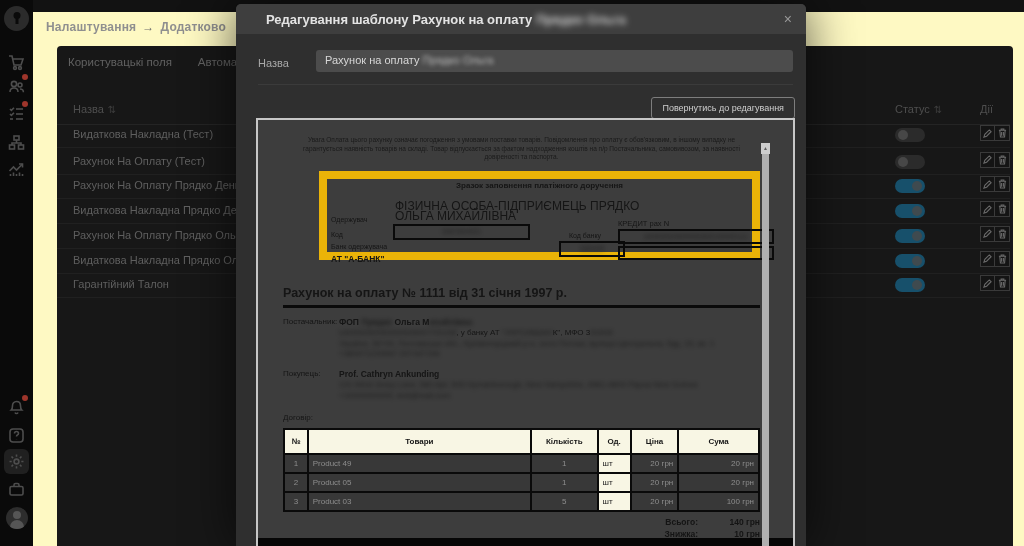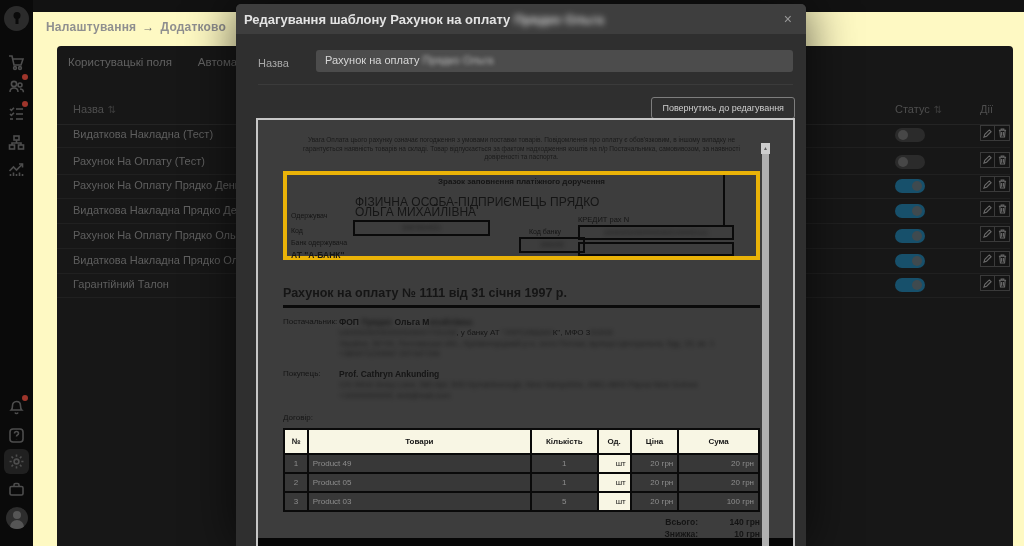--- a/index.html
+++ b/index.html
@@ -39,21 +39,21 @@
   .toggle .knob { position:absolute; top:2px; width:10px; height:10px; border-radius:50%; background:#474747; left:3px; }
   .toggle.on { background:#17506b; }
   .toggle.on .knob { left:17px; background:#3f4a4f; }
   .rowactions { position:absolute; left:947px; top:2px; display:flex; }
   .abtn { width:15px; height:16px; border:1px solid #3a3a3a; background:#141414; display:flex; align-items:center; justify-content:center; cursor:pointer; }
   .abtn + .abtn { border-left:none; }
   .abtn svg { stroke:#6a6a6a; fill:none; stroke-width:1.2; }
 
   
   .modal { position:absolute; left:236px; top:4px; width:570px; height:542px; background:#2f2f2f; border-radius:5px 5px 0 0; box-shadow:0 0 50px rgba(0,0,0,.65); z-index:10; overflow:hidden; }
-  .modal-header { height:30px; background:#3e3e3e; display:flex; align-items:center; padding:0 14px 0 8px; }
+  .modal-header { height:30px; background:#3e3e3e; display:flex; align-items:center; padding:0 14px 0 30px; }
   .modal-title { font-size:13px; font-weight:bold; color:#e3e3e3; white-space:nowrap; }
   .modal-close { margin-left:auto; color:#9a9a9a; font-size:14px; cursor:pointer; line-height:1; }
   .blurred { filter:blur(3px); opacity:.85; }
   .blur2 { filter:blur(2px); opacity:.8; }
 
   .name-row { position:absolute; left:22px; top:43px; right:13px; }
   .name-label { position:absolute; left:0; top:10px; font-size:11px; color:#a8a8a8; }
   .name-input { position:absolute; left:58px; top:3px; right:0; height:22px; background:#4c4c4c; border-radius:3px; border:none; color:#d8d8d8; font-size:11px; padding:4px 9px; white-space:nowrap; overflow:hidden; }
   .mdivider { position:absolute; left:22px; right:13px; top:80px; height:1px; background:#3b3b3b; }
 
@@ -62,21 +62,21 @@
   .field-select svg { margin-left:auto; stroke:#8c8c8c; fill:none; stroke-width:1.5; }
   .back-btn { position:absolute; right:11px; top:93px; height:22px; border:1px solid #7d7d7d; border-radius:3px; background:transparent; color:#cfcfcf; font-size:9px; padding:0 10px; cursor:pointer; font-family:inherit; }
 
   
   .preview { position:absolute; left:20px; top:114px; width:539px; height:430px; border:2px solid #c7c7c7; background:#3d3d3d; overflow:hidden; }
   .pv-scroll { position:absolute; right:24px; top:23px; bottom:0; width:7px; background:#b0b0b0; z-index:5; }
   .pv-up { position:absolute; right:23px; top:23px; width:9px; height:11px; background:#cecece; color:#5d5d5d; font-size:5px; text-align:center; line-height:11px; z-index:6; cursor:pointer; }
   .doc { position:absolute; left:25px; top:16px; width:477px; color:#151515; }
   .warn { font-size:6.5px; line-height:8.5px; text-align:center; padding:0 8px; color:#1a1a1a; }
 
-  .paybox { position:relative; margin-top:9px; height:89px; border:4px solid #eab308; font-size:7px; }
+  .paybox { position:relative; margin-top:9px; height:89px; border:8px solid #eab308; font-size:7px;margin-left:36px; }
   .pb-title { position:absolute; top:2px; left:0; right:0; text-align:center; font-weight:bold; font-size:8px; }
   .pb-receiver-label { position:absolute; left:4px; top:37px; }
   .pb-receiver-name { position:absolute; left:68px; top:22px; width:265px; font-weight:normal; font-size:12px; line-height:10px; }
   .pb-code-label { position:absolute; left:4px; top:52px; }
   .pb-code-box { position:absolute; left:66px; top:45px; width:137px; height:16px; border:2px solid #0a0a0a; text-align:center; line-height:12px; }
   .pb-bank-label { position:absolute; left:4px; top:64px; }
   .pb-bank-name { position:absolute; left:4px; top:75px; font-weight:bold; font-size:8.5px; }
   .pb-bankcode-label { position:absolute; left:242px; top:53px; }
   .pb-bankcode-box { position:absolute; left:232px; top:62px; width:66px; height:16px; border:2px solid #0a0a0a; text-align:center; line-height:12px; }
   .pb-credit-label { position:absolute; left:291px; top:40px; width:156px; font-size:7.5px; }
@@ -88,21 +88,21 @@
   .detail { display:flex; margin-top:9px; font-size:8px; line-height:10.5px; }
   .detail .dlabel { width:56px; flex:none; }
   .detail .dval { flex:1; }
   .dname { font-weight:bold; font-size:8.5px; }
   .contract { margin-top:12px; font-size:8px; }
 
   table.items { margin-top:6px; width:100%; border-collapse:collapse; }
   table.items th { background:#f8f6e4; color:#161616; font-size:8px; font-weight:bold; border:2px solid #0a0a0a; padding:7px 3px; }
   table.items td { font-size:8px; color:#8d8d8d; border:2px solid #0a0a0a; padding:4px 4px; background:#383838; }
   td.cnum, td.cqty { text-align:center; }
-  td.cunit { background:#f8f6e4 !important; color:#1a1a1a !important; text-align:right; }
+  td.cunit { background:#f8f6e4 !important; color:#1a1a1a !important; text-align:left; }
   td.cprice, td.csum { text-align:right; }
 
   .totals { margin-top:4px; margin-left:auto; width:175px; }
   .trowt { display:flex; line-height:12.2px;justify-content:flex-end; }
   .trowt .tl { flex:1; text-align:right; font-weight:bold; font-size:8.5px; color:#141414; }
   .trowt .tv { width:62px; text-align:right; font-weight:bold; font-size:8.5px; color:#141414; }
 
   .blackband { position:absolute; left:0; right:0; top:418px; height:14px; background:#060606; z-index:4; }
 </style>
 </head>

